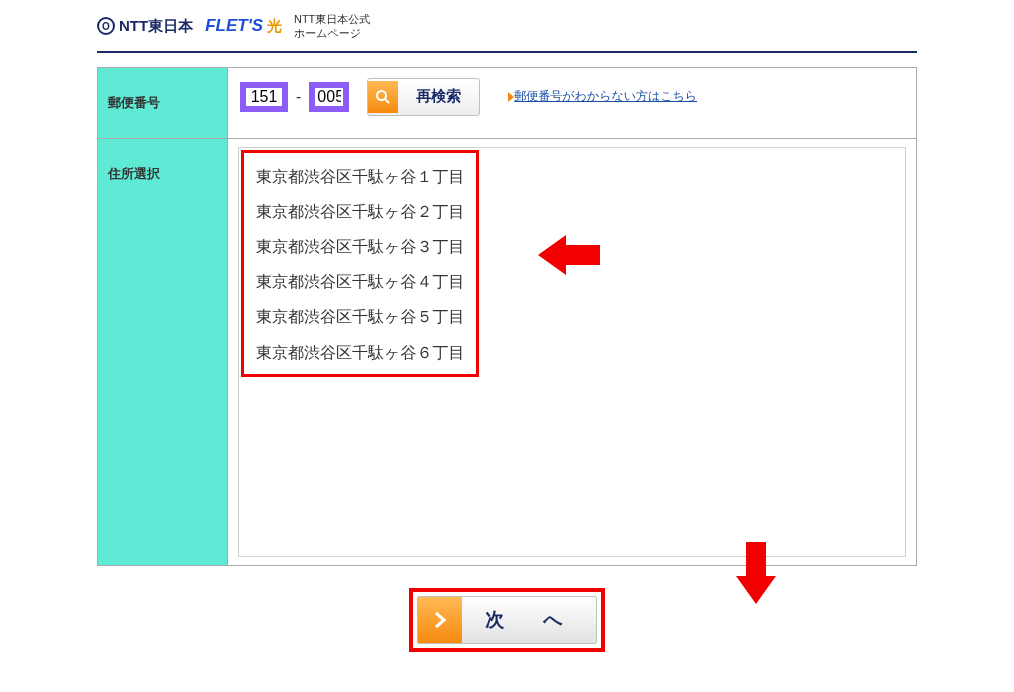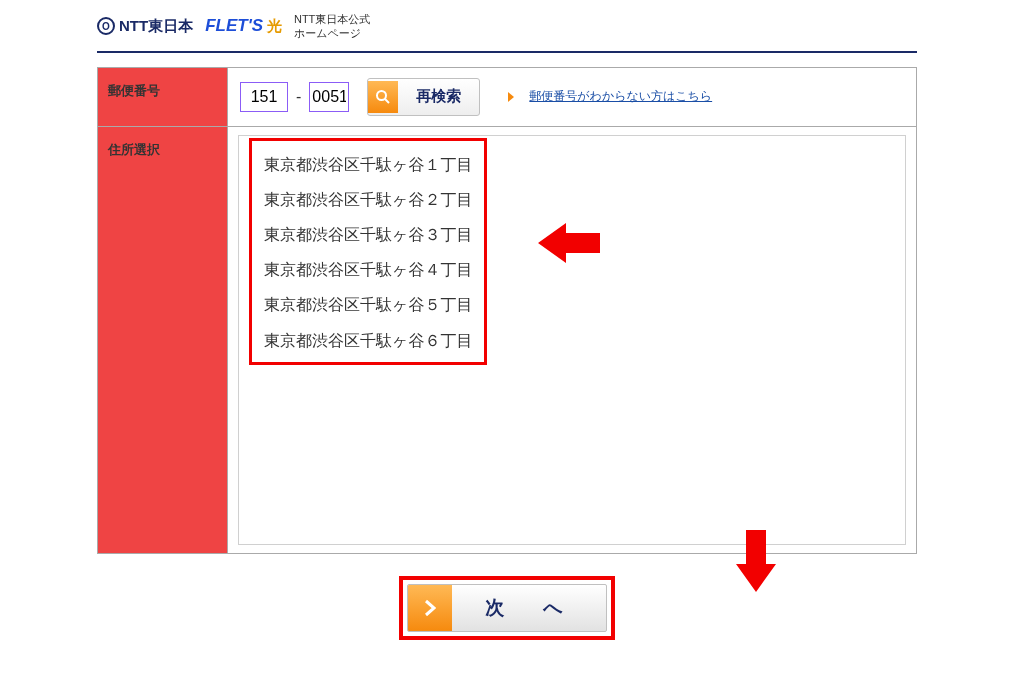--- a/index.html
+++ b/index.html
@@ -84,41 +84,41 @@
   .form-table {
     border-collapse: collapse;
     width: 100%;
     border: 1px solid #aaa;
   }
   .form-table td {
     border: 1px solid #aaa;
     vertical-align: top;
   }
   .label-cell {
-    background: #ef4444;
+    background: #5eead4;
     width: 130px;
-    padding: 14px 10px;
+    padding: 26px 10px;
     font-weight: bold;
     font-size: 13px;
   }
   .input-cell {
     padding: 10px 12px;
   }
   .zip-row {
     display: flex;
     align-items: center;
     gap: 8px;
     flex-wrap: wrap;
   }
   .zip-input {
     height: 30px;
     width: 48px;
     text-align: center;
     font-size: 16px;
-    border: 1px solid #8b5cf6;
+    border: 6px solid #8b5cf6;
   }
   .zip-input.wide { width: 40px; }
   .dash { font-size: 16px; }
   .search-btn {
     display: inline-flex;
     align-items: center;
     height: 38px;
     border: 1px solid #c0c0c0;
     border-radius: 3px;
     background: linear-gradient(#fff, #eee);
@@ -137,21 +137,21 @@
   }
   .search-btn .label {
     padding: 0 18px;
     font-size: 15px;
     font-weight: bold;
     color: #1a2a66;
   }
   .link-area {
     display: inline-flex;
     align-items: center;
-    gap: 15px;
+    gap: 0;
     margin-left: 20px;
   }
   .tri {
     width: 0; height: 0;
     border-top: 5px solid transparent;
     border-bottom: 5px solid transparent;
     border-left: 6px solid #f68a0e;
   }
   .link-area a {
     color: #1a4ea6;
@@ -167,21 +167,21 @@
     border: 1px solid #d0d0d0;
     height: 410px;
     overflow-y: scroll;
     padding: 0;
     position: relative;
   }
   .addr-highlight {
     border: 3px solid #f20000;
     padding: 6px 10px 4px 10px;
     display: inline-block;
-    margin: 2px 0 0 10px;
+    margin: 2px 0 0 2px;
   }
   .addr-item {
     padding: 4px 2px;
     font-size: 16px;
     line-height: 1.7;
     cursor: pointer;
   }
   .red-arrow {
     position: absolute;
     left: 310px;
@@ -195,21 +195,21 @@
     position: relative;
   }
   .next-frame {
     border: 4px solid #f20000;
     padding: 4px;
   }
   .next-btn {
     display: inline-flex;
     align-items: center;
     height: 48px;
-    width: 200px;
+    width: 180px;
     border: 1px solid #c0c0c0;
     border-radius: 2px;
     background: linear-gradient(#fff, #e2e2e2);
     cursor: pointer;
     overflow: hidden;
   }
   .next-btn .arrow-block {
     width: 44px;
     height: 46px;
     background: linear-gradient(#ffb955, #f68a0e);

